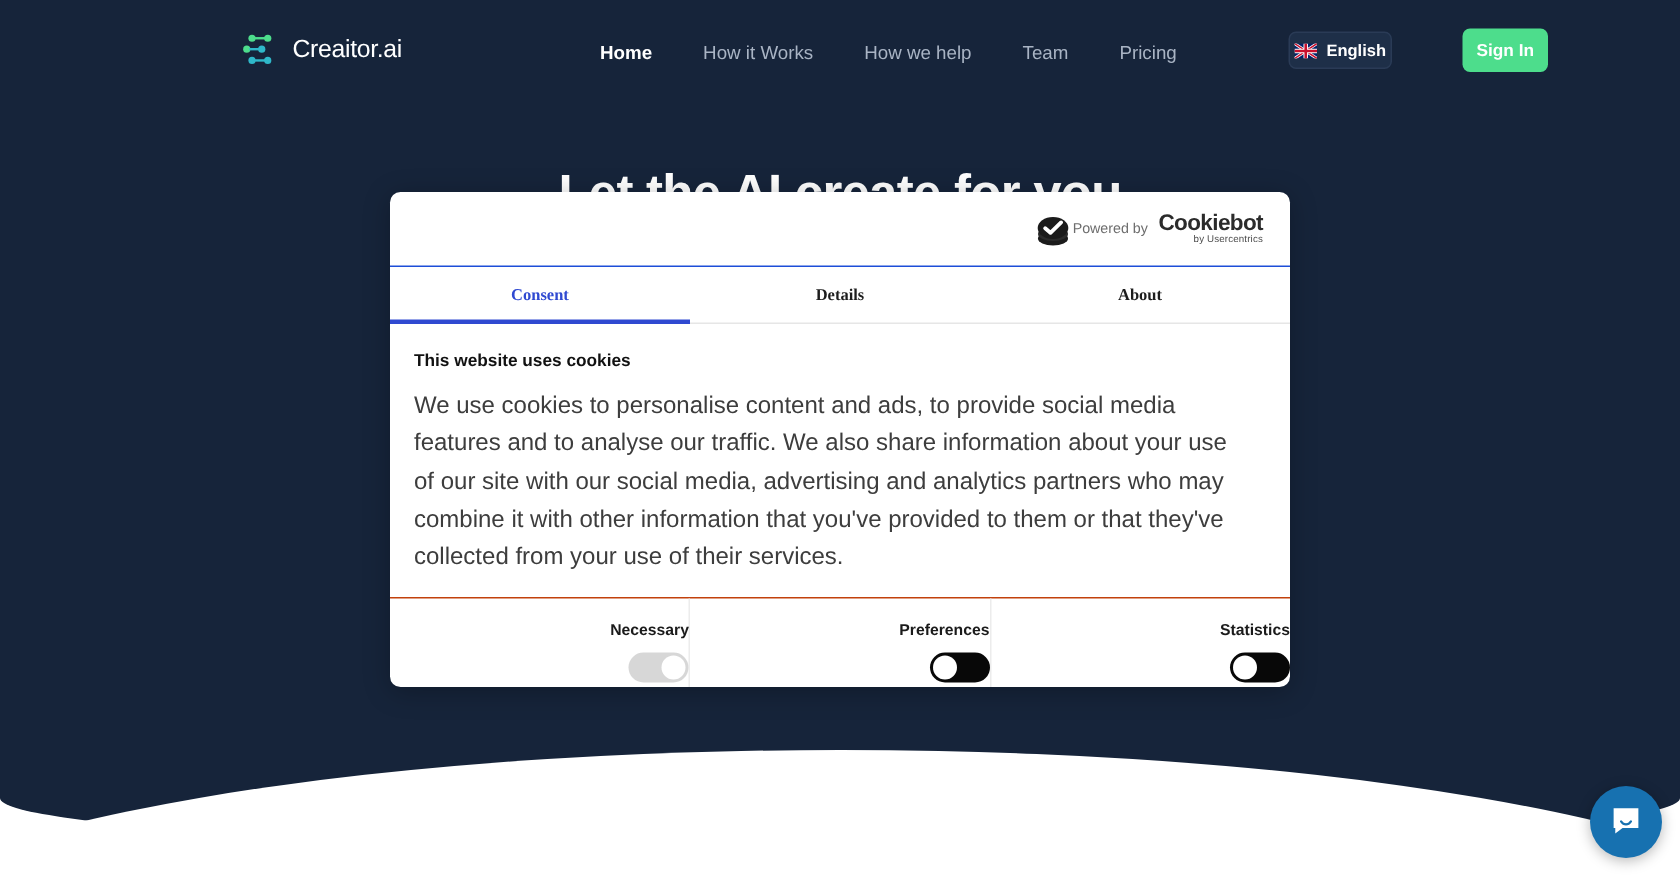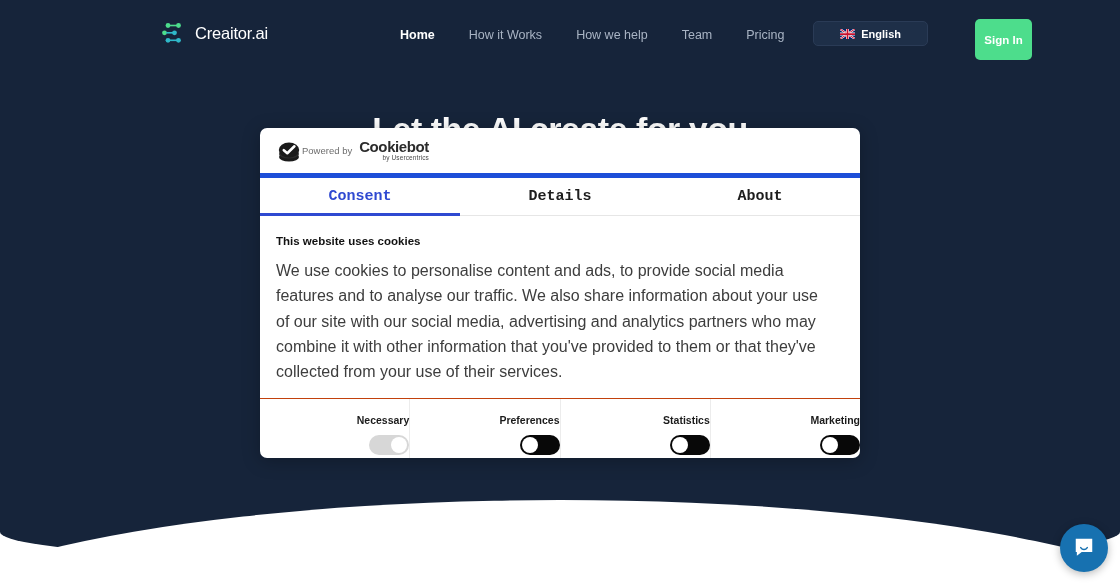--- a/index.html
+++ b/index.html
@@ -52,28 +52,28 @@
   .navlink {
     font-size: 12.5px; color: #a9b4c4; text-decoration: none;
     padding: 3px 4px; white-space: nowrap;
   }
   .navlink.active { color: #ffffff; font-weight: bold; }
 
   .lang-btn {
     position: absolute; right: 192px; top: 21px;
     height: 25px; display: flex; align-items: center; gap: 6px;
     background: #1e2f48; border: 1px solid #2a3b56; border-radius: 5px;
-    padding: 0 26px;
+    padding: 0 3px;
   }
   .flag { width: 15px; height: 10px; display: block; }
   .lang-label { color: #ffffff; font-size: 11px; font-weight: bold; }
 
   .signin-btn {
     position: absolute; right: 88px; top: 19px;
-    height: 41px; min-width: 57px;
+    height: 29px; min-width: 57px;
     display: flex; align-items: center; justify-content: center;
     background: #4ddd8c; border: none; border-radius: 5px;
     color: #ffffff; font-size: 11.5px; font-weight: bold;
     font-family: "Liberation Sans", sans-serif;
     cursor: pointer;
   }
 
   
   .hero {
     position: absolute; left: 0; top: 108px; width: 1120px;
@@ -96,42 +96,42 @@
     width: 600px; height: 330px;
     background: #ffffff;
     border-radius: 7px;
     box-shadow: 0 3px 18px rgba(0,0,0,0.26);
     z-index: 20;
     overflow: hidden;
     display: flex; flex-direction: column;
   }
   .cd-header {
     height: 50px; flex: 0 0 50px;
-    display: flex; align-items: center; justify-content: flex-start;
+    display: flex; align-items: center; justify-content: flex-end;
     padding: 0 18px 0 16px;
-    border-bottom: 5px solid #1d4ed8;
+    border-bottom: 1px solid #1d4ed8;
   }
   .cb-mark { width: 26px; height: 26px; display: block; }
   .powered {
     display: flex; align-items: center; gap: 7px;
   }
   .powered-label { font-size: 9.5px; color: #6d6d6d; }
   .cb-wordmark { display: flex; flex-direction: column; align-items: flex-end; line-height: 1; }
   .cb-word { font-size: 15px; font-weight: bold; color: #2b2b2b; letter-spacing: -0.4px; }
   .cb-by { font-size: 6.5px; color: #4b4b4b; letter-spacing: 0.1px; margin-top: 1px; }
 
   .cd-tabs {
     height: 38px; flex: 0 0 38px;
     display: flex; border-bottom: 1px solid #e6e6e6;
   }
   .cd-tab {
     flex: 1; display: flex; align-items: center; justify-content: center;
-    font-size: 15px; font-weight: bold; color: #1d1d1d;
+    font-size: 11px; font-weight: bold; color: #1d1d1d;
     background: transparent; border: none; cursor: pointer;
-    font-family: Liberation Mono, monospace;
+    font-family: Liberation Serif, serif;
     position: relative; height: 100%;
   }
   .cd-tab.active { color: #2f49d1; }
   .cd-tab.active::after {
     content: ""; position: absolute; left: 0; right: 0; bottom: -1px;
     height: 3px; background: #2f49d1;
   }
 
   .cd-body {
     padding: 19px 32px 14px 16px;
@@ -297,26 +297,20 @@
       <button class="toggle off">
           <span class="knob"></span>
         </button>
     </div>
     <div class="cat">
       <span class="cat-label">Statistics</span>
       <button class="toggle off">
           <span class="knob"></span>
         </button>
     </div>
-    <div class="cat">
-      <span class="cat-label">Marketing</span>
-      <button class="toggle off">
-          <span class="knob"></span>
-        </button>
-    </div>
   </div>
 
   <div class="cd-actions">
     <button class="cd-btn outline">Deny</button>
     <button class="cd-btn primary">Allow all</button>
   </div>
 </div>
 
 <button class="intercom">
   <span>

